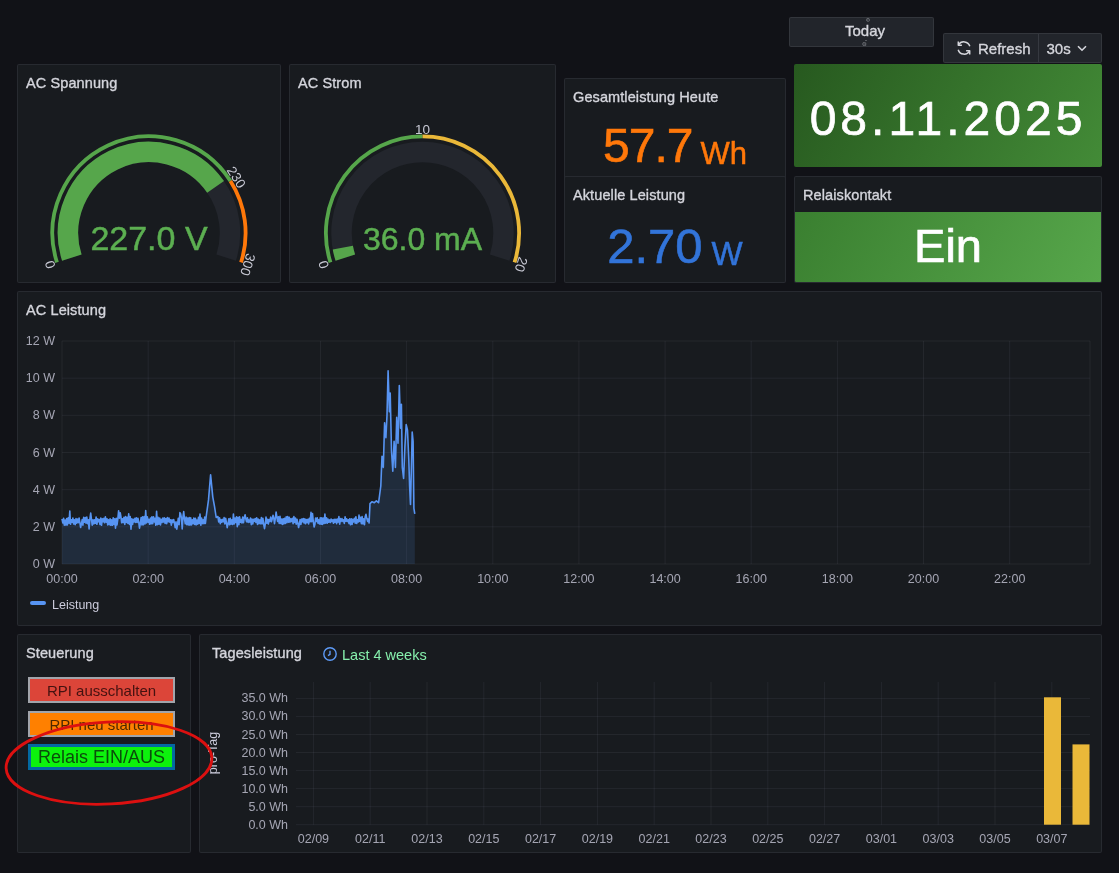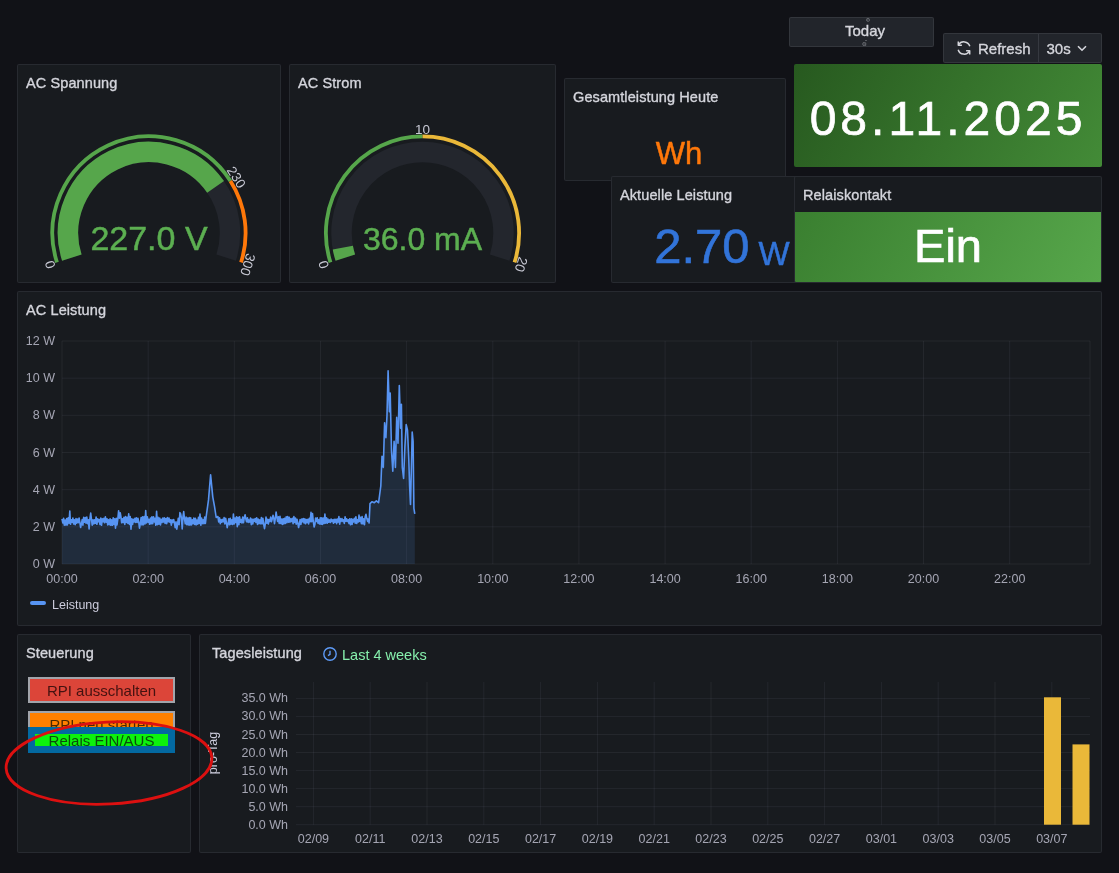--- a/index.html
+++ b/index.html
@@ -65,24 +65,25 @@
       <text x="0" y="0" transform="translate(33.9,199.5) rotate(-107.7)" text-anchor="middle" dominant-baseline="central" font-size="13.5" fill="#c8c9d4">0</text>
       <text x="0" y="0" transform="translate(132.5,64.5) rotate(0.0)" text-anchor="middle" dominant-baseline="central" font-size="13.5" fill="#c8c9d4">10</text>
       <text x="0" y="0" transform="translate(231.1,199.5) rotate(107.7)" text-anchor="middle" dominant-baseline="central" font-size="13.5" fill="#c8c9d4">20</text>
       <text x="132.5" y="185" text-anchor="middle" font-size="32" fill="#5CAF51" stroke="#5CAF51" stroke-width="0.5">36.0 mA</text>
     </svg>
 </div>
 
 <div class="panel" style="left:564px; top:64px; width:222px; height:103px;margin-top:14px;">
   <div class="ptitle" style="left:8px; top:10px;">Gesamtleistung Heute</div>
   <div style="position:absolute; left:0; right:0; top:36px; height:62px; display:flex; align-items:center; justify-content:center;">
+    <span style="font-size:48px; font-weight:400; -webkit-text-stroke:.6px #FF780A; color:#FF780A; line-height:1; letter-spacing:-1px;">57.7</span>
     <span style="font-size:31px; font-weight:400; -webkit-text-stroke:.5px #FF780A; color:#FF780A; line-height:1; margin-left:8px; position:relative; top:7px;">Wh</span>
   </div>
 </div>
-<div class="panel" style="left:564px; top:176px; width:222px; height:107px;margin-left:47px;">
+<div class="panel" style="left:564px; top:176px; width:222px; height:107px;">
   <div class="ptitle" style="left:8px; top:10px;">Aktuelle Leistung</div>
   <div style="position:absolute; left:0; right:0; top:38px; height:62px; display:flex; align-items:center; justify-content:center;">
     <span style="font-size:49px; font-weight:400; -webkit-text-stroke:.6px #3274D9; color:#3274D9; line-height:1;">2.70</span>
     <span style="font-size:33px; font-weight:400; -webkit-text-stroke:.5px #3274D9; color:#3274D9; line-height:1; margin-left:9px; position:relative; top:7px;">W</span>
   </div>
 </div>
 <div class="panel" style="left:794px; top:64px; width:308px; height:103px; background:linear-gradient(120deg,#27591f,#438b37); border:none; display:flex; align-items:center; justify-content:center; padding-top:5px;">
   <span style="font-size:48px; font-weight:400; -webkit-text-stroke:.7px #fff; color:#fff; letter-spacing:4px;">08.11.2025</span>
 </div>
 <div class="panel" style="left:794px; top:176px; width:308px; height:107px; overflow:hidden;">
@@ -138,21 +139,21 @@
       <polyline points="44.0,226.9 44.8,230.9 45.6,226.2 46.3,233.1 47.1,228.0 47.9,233.1 48.7,226.6 49.4,232.9 50.2,225.8 51.0,231.2 51.8,219.1 52.5,232.3 53.3,227.7 54.1,230.3 54.9,226.0 55.6,232.0 56.4,227.9 57.2,232.6 58.0,226.6 58.7,231.2 59.5,227.0 60.3,230.7 61.1,226.0 61.8,230.1 62.6,235.5 63.4,231.8 64.2,227.6 64.9,233.2 65.7,225.3 66.5,230.1 67.3,225.6 68.0,231.2 68.8,225.0 69.6,231.6 70.4,227.9 71.1,237.0 71.9,227.1 72.7,221.0 73.5,227.5 74.2,233.1 75.0,227.7 75.8,231.9 76.6,227.8 77.3,231.3 78.1,225.1 78.9,232.3 79.7,226.8 80.4,229.8 81.2,227.5 82.0,232.5 82.8,226.0 83.5,233.3 84.3,226.8 85.1,229.8 85.9,226.2 86.6,230.8 87.4,224.8 88.2,230.1 89.0,226.7 89.7,233.0 90.5,227.9 91.3,232.6 92.1,226.9 92.8,233.3 93.6,227.8 94.4,233.3 95.2,225.9 95.9,232.4 96.7,226.8 97.5,236.2 98.3,226.3 99.0,233.0 99.8,227.2 100.6,218.7 101.4,226.2 102.2,220.7 102.9,224.5 103.7,230.8 104.5,226.8 105.3,230.5 106.0,225.2 106.8,232.5 107.6,224.5 108.4,230.4 109.1,225.4 109.9,231.4 110.7,221.8 111.5,232.4 112.2,224.6 113.0,237.3 113.8,226.8 114.6,232.5 115.3,227.4 116.1,230.0 116.9,226.4 117.7,230.4 118.4,225.7 119.2,230.4 120.0,226.4 120.8,230.4 121.5,236.1 122.3,231.9 123.1,225.5 123.9,232.9 124.6,224.8 125.4,232.8 126.2,224.5 127.0,232.0 127.7,218.6 128.5,230.9 129.3,224.7 130.1,230.1 130.8,227.4 131.6,232.3 132.4,226.0 133.2,231.8 133.9,224.8 134.7,231.6 135.5,224.8 136.3,229.9 137.0,226.2 137.8,233.3 138.6,219.4 139.4,232.7 140.1,225.4 140.9,232.1 141.7,226.1 142.5,233.0 143.2,227.2 144.0,230.5 144.8,226.1 145.6,230.0 146.3,225.9 147.1,231.4 147.9,226.5 148.7,231.6 149.4,225.5 150.2,229.8 151.0,226.1 151.8,230.2 152.5,227.7 153.3,233.1 154.1,227.9 154.9,230.4 155.7,227.6 156.4,230.9 157.2,235.7 158.0,229.8 158.8,237.1 159.5,232.7 160.3,226.2 161.1,232.6 161.9,220.6 162.6,221.6 163.4,225.8 164.2,237.0 165.0,224.5 165.7,219.5 166.5,227.1 167.3,231.8 168.1,225.1 168.8,232.8 169.6,226.0 170.4,233.0 171.2,225.6 171.9,233.1 172.7,225.8 173.5,233.0 174.3,227.9 175.0,231.7 175.8,226.1 176.6,232.4 177.4,226.2 178.1,232.9 178.9,228.0 179.7,232.2 180.5,225.3 181.2,231.5 182.0,222.0 182.8,233.3 183.6,226.1 184.3,231.6 185.1,227.7 185.9,231.7 186.7,225.0 187.4,231.5 188.3,223.7 190.5,207.9 192.6,182.8 194.8,205.1 196.5,214.4 198.2,225.5 199.9,224.5 200.7,229.9 201.5,225.7 202.3,231.6 203.0,227.5 203.8,230.2 204.6,227.4 205.4,229.8 206.1,225.6 206.9,231.9 207.7,226.3 208.5,231.2 209.2,235.7 210.0,231.9 210.8,226.9 211.6,232.8 212.3,226.3 213.1,232.1 213.9,227.9 214.7,232.5 215.4,222.0 216.2,232.0 217.0,226.1 217.8,230.5 218.5,224.9 219.3,234.8 220.1,225.4 220.9,232.6 221.6,224.8 222.4,230.2 223.2,227.5 224.0,231.0 224.7,225.1 225.5,230.7 226.3,225.5 227.1,222.7 227.8,226.7 228.6,229.8 229.4,225.7 230.2,230.4 230.9,227.9 231.7,230.1 232.5,226.1 233.3,232.6 234.0,227.1 234.8,231.9 235.6,227.2 236.4,229.3 237.1,226.6 237.9,230.4 238.7,225.8 239.5,232.5 240.2,227.1 241.0,231.7 241.8,227.9 242.6,231.8 243.4,225.5 244.1,231.8 244.9,226.3 245.7,232.4 246.5,236.6 247.2,232.7 248.0,225.1 248.8,231.2 249.6,227.2 250.3,232.0 251.1,227.5 251.9,229.4 252.7,225.1 253.4,229.7 254.2,227.1 255.0,223.3 255.8,226.2 256.5,231.7 257.3,226.7 258.1,220.1 258.9,225.0 259.6,229.5 260.4,224.8 261.2,231.5 262.0,224.4 262.7,231.5 263.5,227.0 264.3,232.4 265.1,226.9 265.8,231.9 266.6,226.2 267.4,231.5 268.2,224.8 268.9,230.6 269.7,224.6 270.5,230.2 271.3,225.4 272.0,230.1 272.8,226.9 273.6,229.5 274.4,226.3 275.1,231.7 275.9,224.5 276.7,230.5 277.5,226.0 278.2,232.2 279.0,227.2 279.8,231.0 280.6,235.5 281.3,232.3 282.1,227.6 282.9,232.5 283.7,227.0 284.4,229.7 285.2,226.5 286.0,230.9 286.8,226.8 287.5,231.8 288.3,227.5 289.1,230.6 289.9,227.2 290.6,231.9 291.4,226.4 292.2,229.8 293.0,220.3 293.7,229.6 294.5,221.6 295.3,229.5 296.1,235.0 296.9,232.4 297.6,226.1 298.4,229.5 299.2,225.7 300.0,231.2 300.7,227.8 301.5,232.0 302.3,225.7 303.1,232.3 303.8,225.7 304.6,232.4 305.4,226.1 306.2,231.4 306.9,222.0 307.7,231.2 308.5,225.7 309.3,231.1 310.0,227.1 310.8,230.3 311.6,227.9 312.4,230.4 313.1,227.0 313.9,229.5 314.7,227.8 315.5,231.3 316.2,227.3 317.0,230.2 317.8,227.2 318.6,231.7 319.3,227.1 320.1,230.1 320.9,224.6 321.7,232.1 322.4,226.5 323.2,229.4 324.0,226.6 324.8,229.4 325.5,227.8 326.3,231.4 327.1,224.8 327.9,229.3 328.6,226.8 329.4,229.5 330.2,227.8 331.0,231.5 331.7,226.8 332.5,232.8 333.3,226.7 334.1,232.4 334.8,227.2 335.6,229.9 336.4,226.4 337.2,231.1 337.9,224.7 338.7,231.5 339.5,227.9 340.3,229.9 341.0,223.0 341.8,229.5 342.6,225.3 343.4,231.6 344.1,224.6 344.9,231.9 345.7,226.8 346.5,232.8 347.2,224.7 348.0,222.3 348.8,226.3 349.6,229.4 350.3,227.1 351.1,231.0 352.0,211.6 354.1,209.7 356.3,210.7 358.4,208.8 360.6,210.7 362.8,194.0 364.0,164.2 365.3,175.4 366.6,130.8 367.9,145.6 369.0,123.3 370.1,78.7 371.4,119.6 372.2,101.0 373.5,158.6 374.8,179.1 376.1,149.4 377.4,175.4 378.7,125.2 380.0,151.2 381.3,93.6 382.6,136.3 383.4,112.2 384.3,175.4 385.6,186.5 386.9,154.9 388.2,132.6 389.5,138.2 390.8,167.9 391.6,194.0 392.5,212.5 393.3,179.1 394.2,140.1 395.1,149.4 395.9,216.3 396.8,221.8" fill="none" stroke="#5794F2" stroke-width="1.6" stroke-linejoin="round"></polyline>
       <rect x="12" y="309" width="16" height="4" rx="2" fill="#5794F2"></rect>
       <text x="34" y="317" font-size="12.5" fill="#ccccdc">Leistung</text>
     </svg>
 </div>
 
 <div class="panel" style="left:17px; top:634px; width:174px; height:219px;">
   <div class="ptitle" style="left:8px; top:10px;">Steuerung</div>
   <div style="position:absolute; left:10px; top:42px; width:147px; height:26px; background:#dc4539; border:2px solid #a2a5ab; display:flex; align-items:center; justify-content:center; font-size:15px; color:#441210;">RPI ausschalten</div>
   <div style="position:absolute; left:10px; top:76px; width:147px; height:26px; background:#ff8000; border:2px solid #a2a5ab; display:flex; align-items:center; justify-content:center; font-size:15px; color:#4d2800;">RPI neu starten</div>
-  <div style="position:absolute; left:10px; top:92px; width:147px; height:26px; background:#0df20d; border:7px solid #0369a1; display:flex; align-items:center; justify-content:center; font-size:15px; color:#0b4d0b;">Relais EIN/AUS</div>
+  <div style="position:absolute; left:10px; top:109px; width:147px; height:26px; background:#0df20d; border:3px solid #0369a1; display:flex; align-items:center; justify-content:center; font-size:18px; color:#0b4d0b;">Relais EIN/AUS</div>
 </div>
 
 <div class="panel" style="left:199px; top:634px; width:903px; height:219px;">
   <div class="ptitle" style="left:12px; top:10px;">Tagesleistung</div>
   <svg width="16" height="16" style="left:122px; top:11px;" viewBox="0 0 16 16" fill="none" stroke="#5E9BF7" stroke-width="1.4">
       <circle cx="8" cy="8" r="6.2"></circle>
       <path d="M8 4.8 V8.3 L6 9.6"></path>
     </svg>
   <div style="position:absolute; left:142px; top:12px; font-size:14.5px; color:#86efac;">Last 4 weeks</div>
   <svg width="903" height="217" style="left:0;top:0;">

